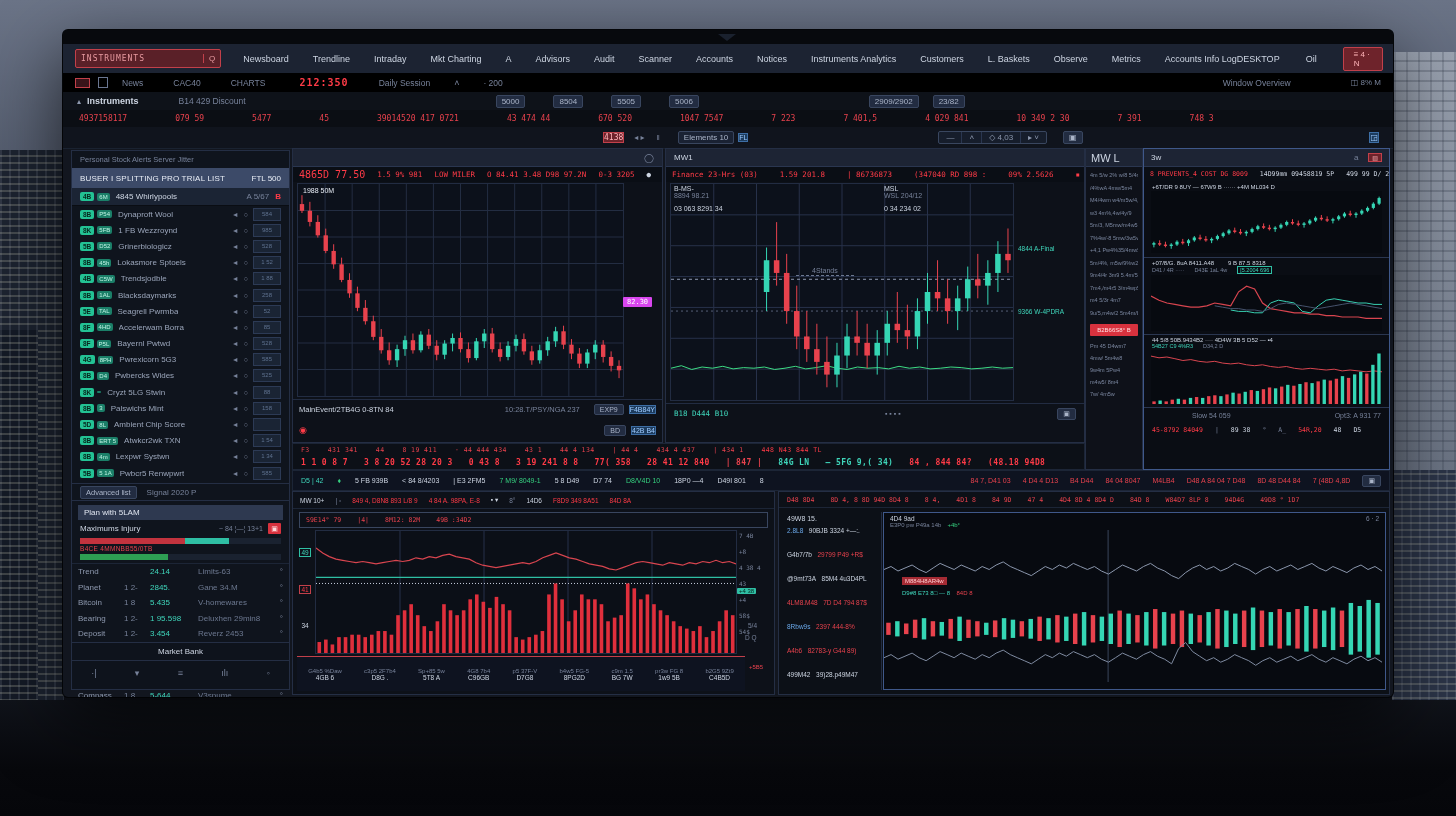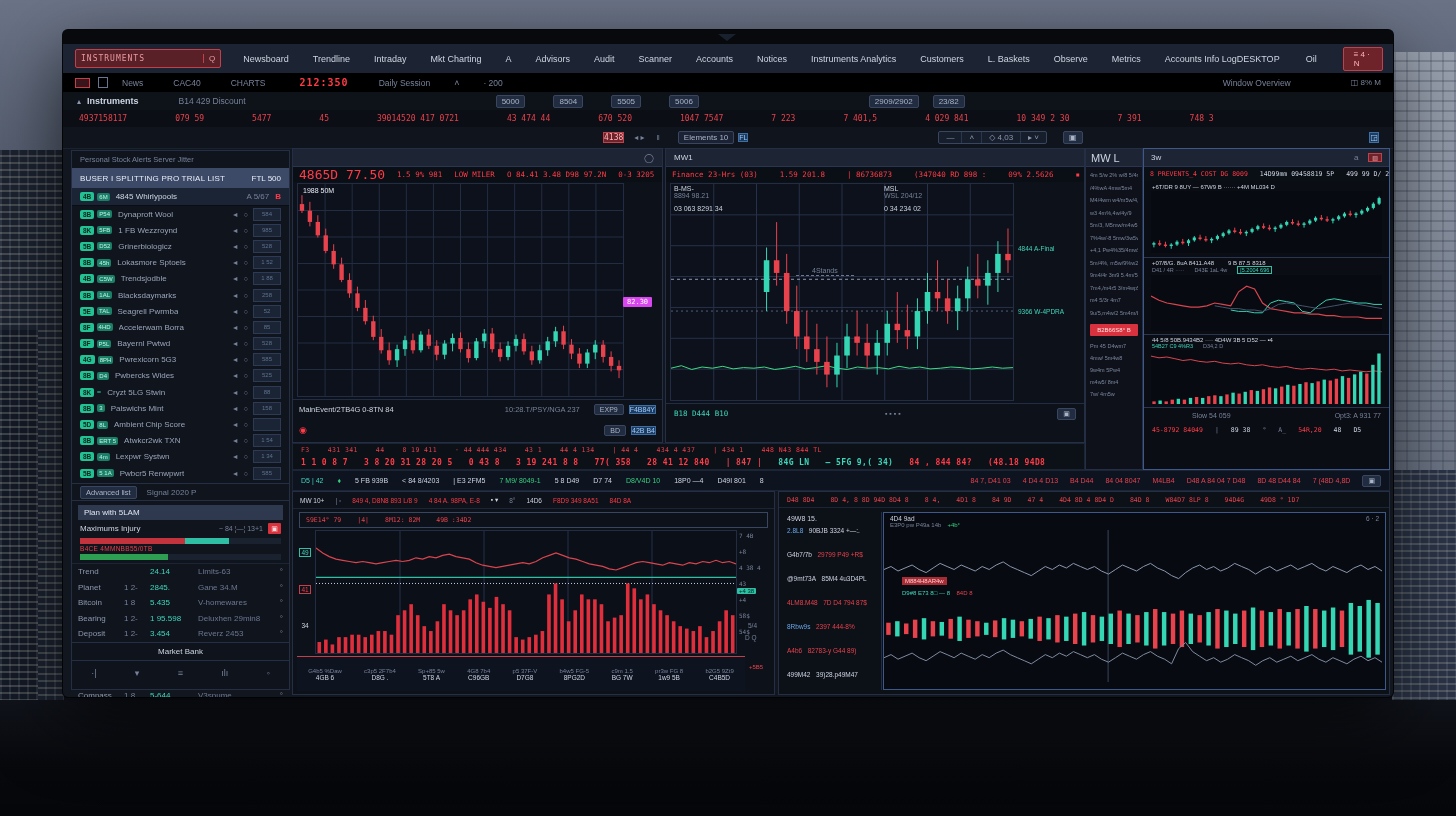--- a/index.html
+++ b/index.html
@@ -435,21 +435,21 @@
         <span class="dim" style="font-size:9px;">◦</span>
       </div>
   </div>
 
   <div class="panel" style="left:229px;top:118px;width:371px;height:295px;background:#0d1119;">
     <div class="hdrbar flex" style="height:17px;">
       <span class="dim" style="margin-left:auto;margin-right:8px;font-size:9px;">◯</span>
     </div>
     <div class="flex" style="height:15px;padding:0 6px;gap:12px;background:#0a0e15;overflow:hidden;">
 
-    <span class="mono" style="font-size:13px;color:#ff3b47;white-space:nowrap;">4865D 77.50</span>
+    <span class="mono" style="font-size:10px;color:#ff3b47;white-space:nowrap;">4865D 77.50</span>
         <span class="mono" style="font-size:7.5px;color:#ff3b47;white-space:nowrap;">1.5 9% 981</span>
         <span class="mono" style="font-size:7.5px;color:#ff3b47;white-space:nowrap;">LOW MILER</span>
         <span class="mono" style="font-size:7.5px;color:#ff3b47;white-space:nowrap;">O 84.41 3.48 D98 97.2N</span>
         <span class="mono" style="font-size:7.5px;color:#ff3b47;white-space:nowrap;">0-3 3205</span>
         <span class="mono" style="font-size: 7.5px; color: rgb(205, 213, 226); white-space: nowrap;">●</span>
         <span class="mono" style="font-size:7.5px;color:#ff3b47;white-space:nowrap;">20.6 14y</span>
       </div>
     <div class="abs wt" style="left:10px;top:38px;font-size:7px;color:#e7ecf5;z-index:3;">1988 50M</div>
     <svg width="325" height="212" class="abs" style="left:4px;top:34px;background:#0c111b;border:1px solid #222c42;" viewBox="0 0 325 212">
         <line x1="27.083333333333332" y1="0" x2="27.083333333333332" y2="212" stroke="#232d42" stroke-width="1"></line>
@@ -684,21 +684,21 @@
         <span class="mono r tick" style="font-size: 6.5px; white-space: nowrap; color: rgb(232, 66, 77);">43 1</span>
         <span class="mono r tick" style="font-size: 6.5px; white-space: nowrap; color: rgb(232, 66, 77);">44 4 134</span>
         <span class="mono r tick" style="font-size: 6.5px; white-space: nowrap; color: rgb(232, 66, 77);">| 44 4</span>
         <span class="mono r tick" style="font-size: 6.5px; white-space: nowrap; color: rgb(232, 66, 77);">434 4 437</span>
         <span class="mono r tick" style="font-size: 6.5px; white-space: nowrap; color: rgb(232, 66, 77);">| 434 1</span>
         <span class="mono r tick" style="font-size: 6.5px; white-space: nowrap; color: rgb(255, 59, 71);">448 N43 844 TL</span>
       </div>
     <div class="flex" style="height:13px;padding:0 8px;gap:16px;">
 
     <span class="mono rr tick" style="font-size: 8px; font-weight: bold; white-space: nowrap; color: rgb(255, 59, 71);">1 1 0 8 7</span>
-        <span class="mono rr tick" style="font-size: 8px; font-weight: bold; white-space: nowrap; color: rgb(255, 59, 71);">3 8 20 31 28 20 5</span>
+        <span class="mono rr tick" style="font-size: 8px; font-weight: bold; white-space: nowrap; color: rgb(255, 59, 71);">3 8 20 52 28 20 3</span>
         <span class="mono rr tick" style="font-size: 8px; font-weight: bold; white-space: nowrap; color: rgb(255, 59, 71);">0 43 8</span>
         <span class="mono rr tick" style="font-size: 8px; font-weight: bold; white-space: nowrap; color: rgb(255, 59, 71);">3 19 241 8 8</span>
         <span class="mono rr tick" style="font-size: 8px; font-weight: bold; white-space: nowrap; color: rgb(255, 59, 71);">77( 358</span>
         <span class="mono rr tick" style="font-size: 8px; font-weight: bold; white-space: nowrap; color: rgb(255, 59, 71);">28 41 12 840</span>
         <span class="mono rr tick" style="font-size: 8px; font-weight: bold; white-space: nowrap; color: rgb(232, 66, 77);">| 847 |</span>
         <span class="mono rr tick" style="font-size: 8px; font-weight: bold; white-space: nowrap; color: rgb(63, 214, 187);">84G LN</span>
         <span class="mono rr tick" style="font-size: 8px; font-weight: bold; white-space: nowrap; color: rgb(63, 214, 187);">— 5FG 9,( 34)</span>
         <span class="mono rr tick" style="font-size: 8px; font-weight: bold; white-space: nowrap; color: rgb(255, 59, 71);">84 , 844 84?</span>
         <span class="mono rr tick" style="font-size: 8px; font-weight: bold; white-space: nowrap; color: rgb(255, 59, 71);">(48.18 94D8</span>
       </div>

